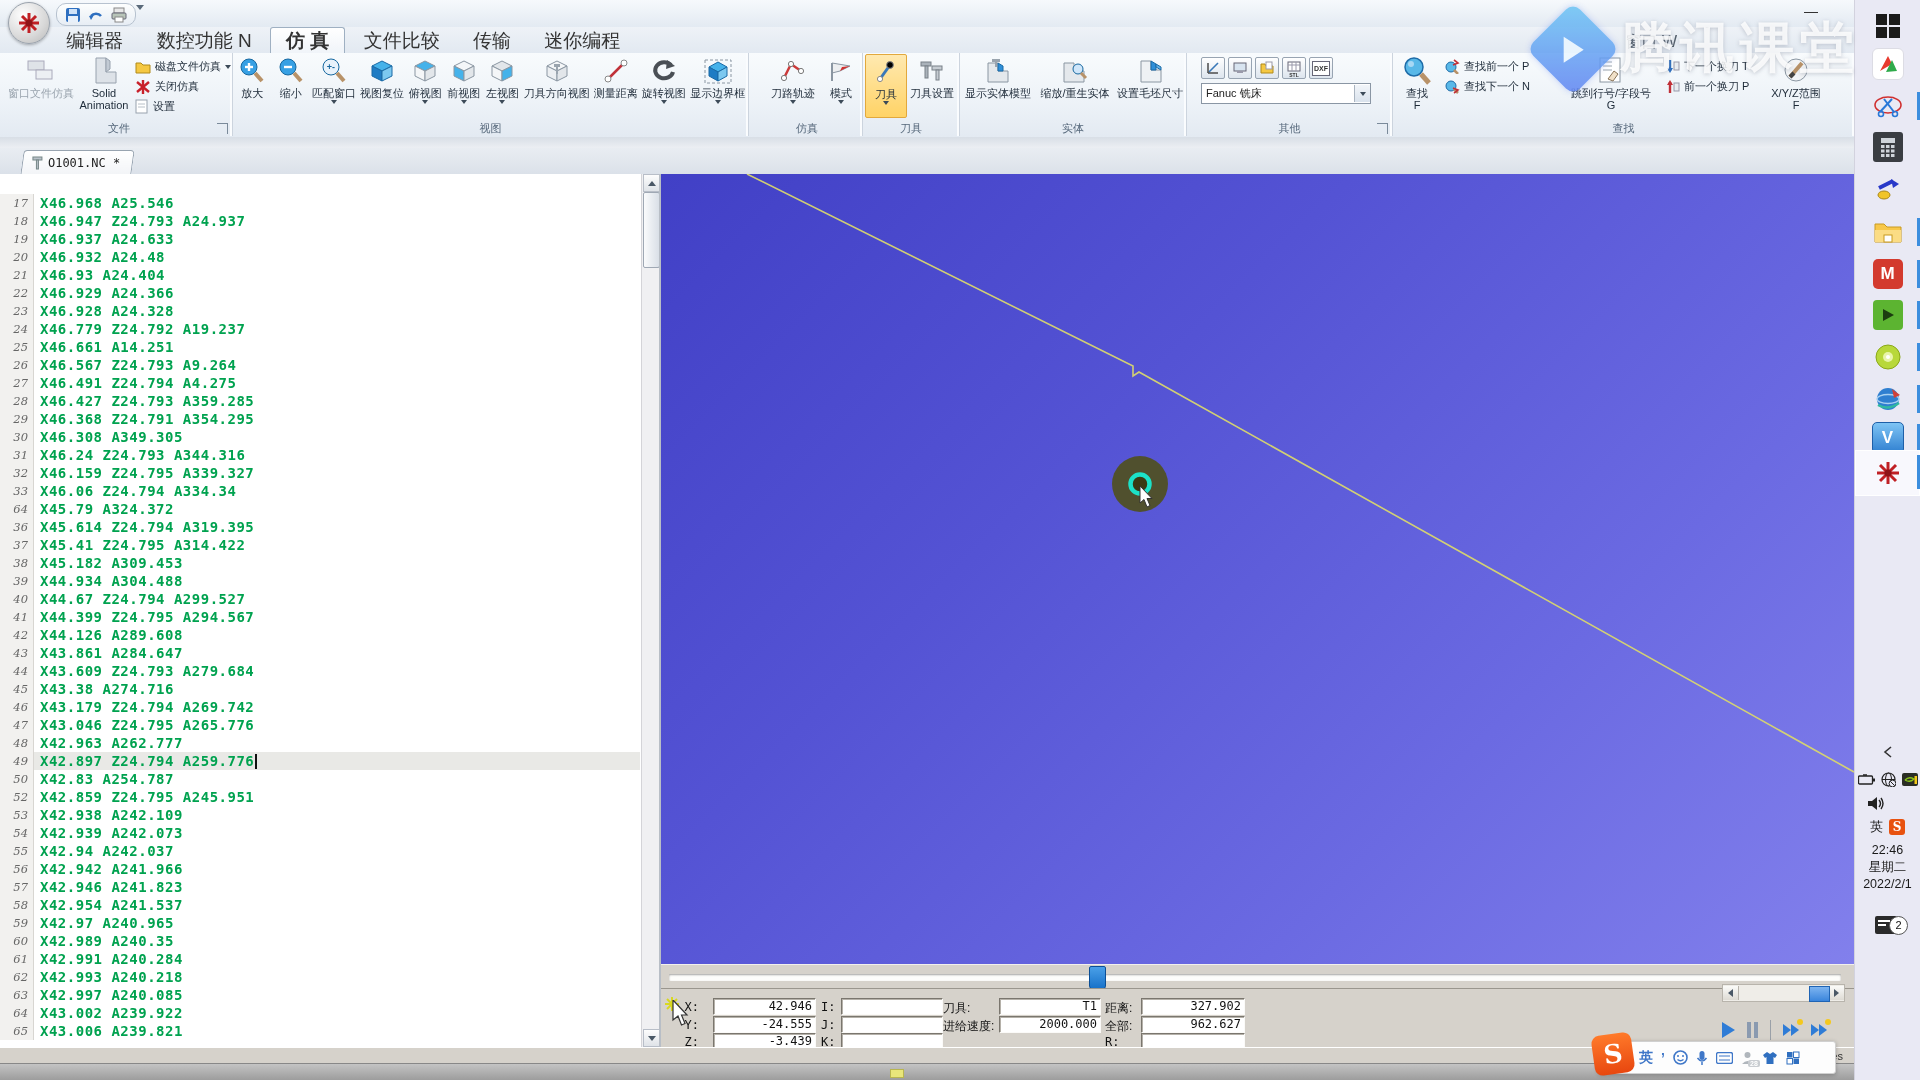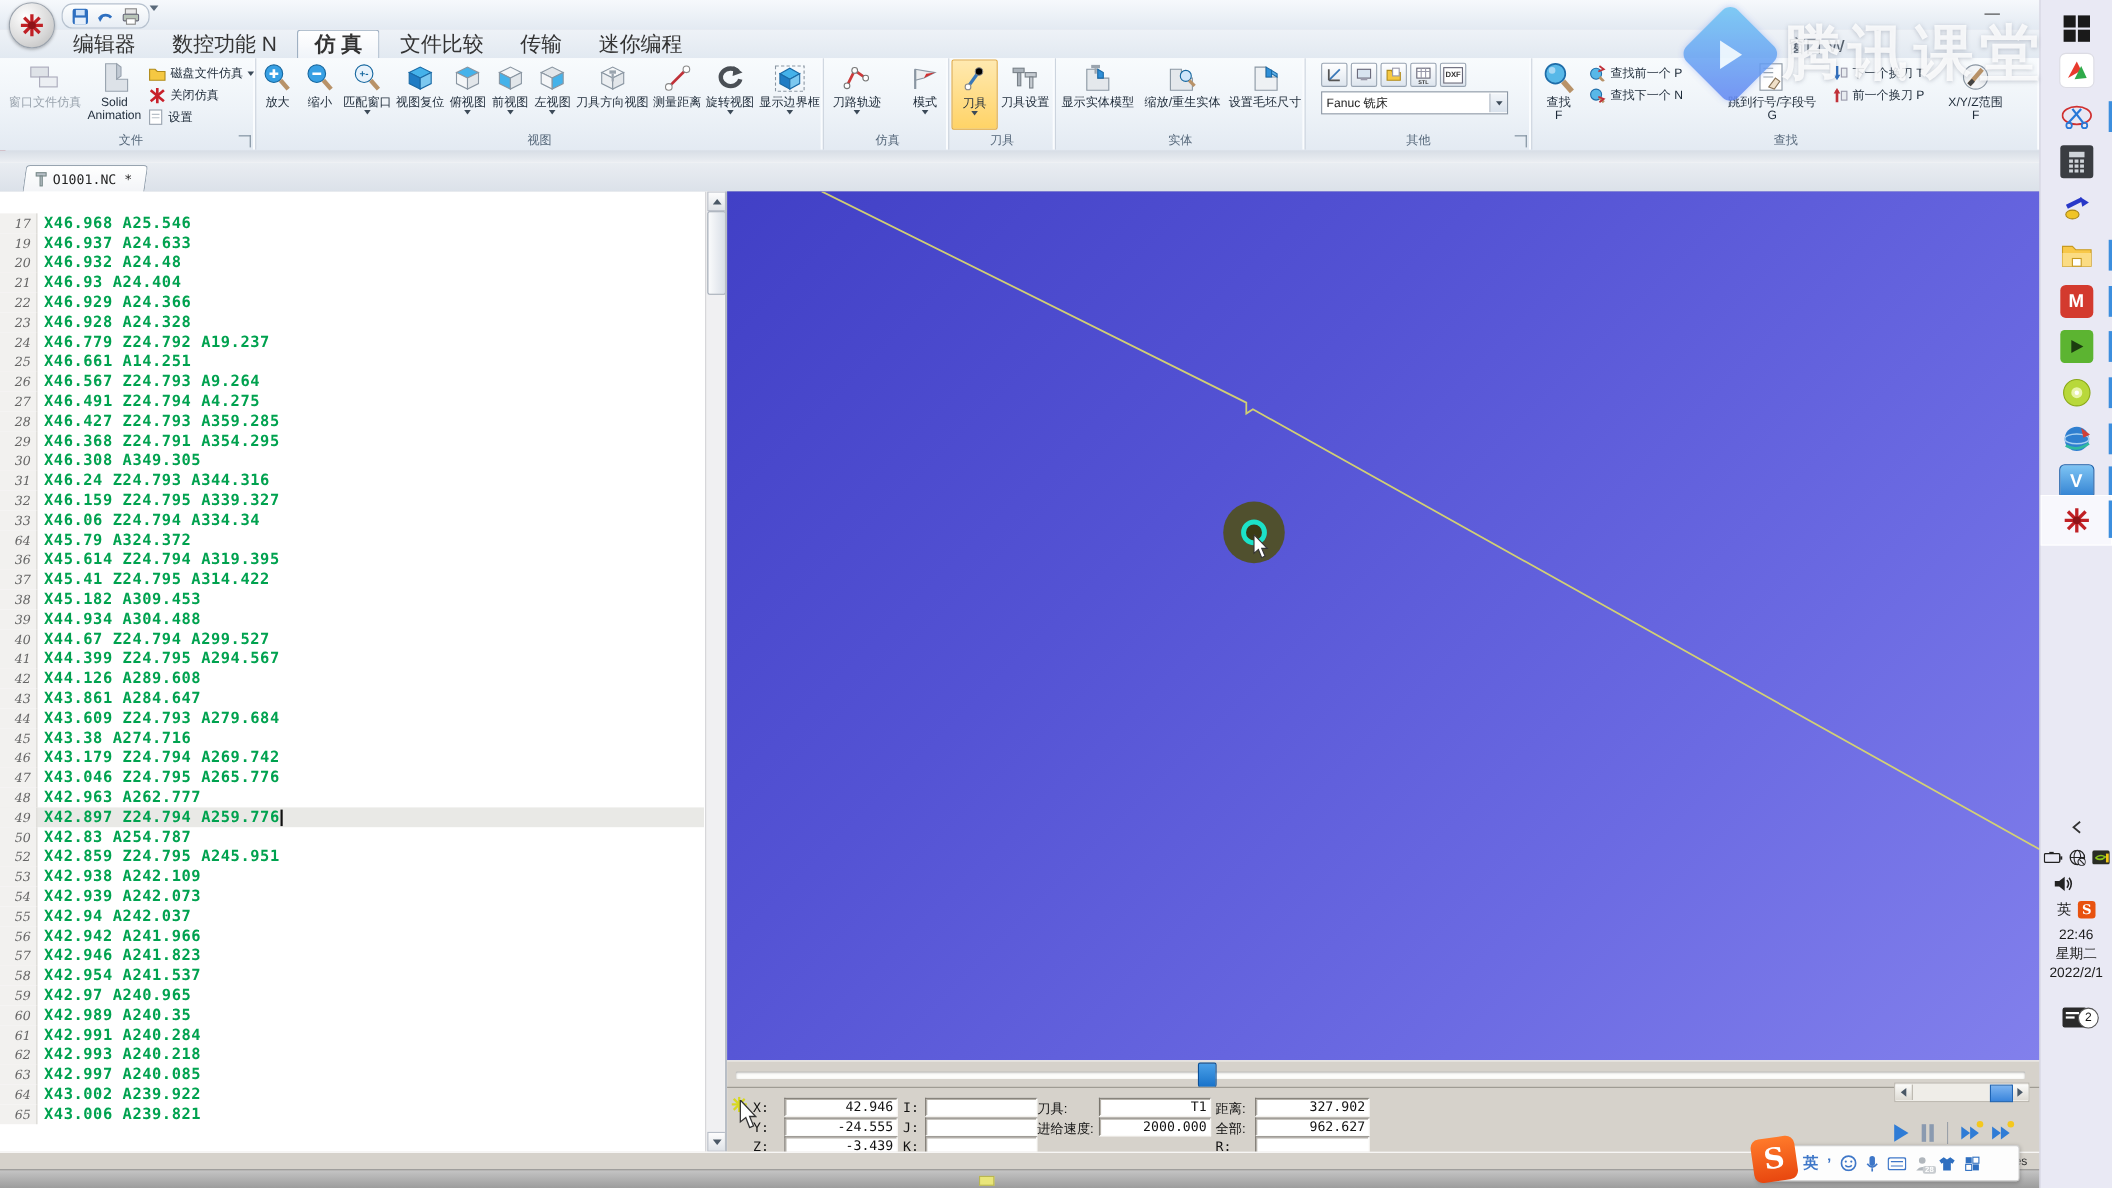--- a/index.html
+++ b/index.html
@@ -388,21 +388,21 @@
               </svg>
           </span>
           <span class="t">显示边界框</span>
           <span class="da"></span>
         </button>
       </div>
       <div class="gl">视图</div>
     </div>
 
     <div class="grp" style="left:752px;width:110px">
-      <div class="grow" style="justify-content:space-between;width:100%">
+      <div class="grow" style="justify-content:flex-end;width:100%">
         <button class="bb" style="width:54px">
           <span class="ic">
             <svg width="26" height="26">
                 <polyline points="4,20 11,6 21,13" fill="none" stroke="#cc3a3a" stroke-width="2.5"></polyline>
                 <circle cx="4" cy="20" r="2.6" fill="#fff" stroke="#777"></circle>
                 <circle cx="11" cy="6" r="2.6" fill="#fff" stroke="#777"></circle>
                 <circle cx="21" cy="13" r="2.6" fill="#fff" stroke="#777"></circle>
               </svg>
           </span>
           <span class="t">刀路轨迹</span>
@@ -626,20 +626,25 @@
 
   <div id="editor">
     <div id="code">
 
         <div class="cl">
           <span class="ln">17</span>
           <span class="ct">X46.968 A25.546</span>
 
         </div>
 
+        <div class="cl">
+          <span class="ln">18</span>
+          <span class="ct">X46.947 Z24.793 A24.937</span>
+
+        </div>
 
         <div class="cl">
           <span class="ln">19</span>
           <span class="ct">X46.937 A24.633</span>
 
         </div>
 
         <div class="cl">
           <span class="ln">20</span>
           <span class="ct">X46.932 A24.48</span>

